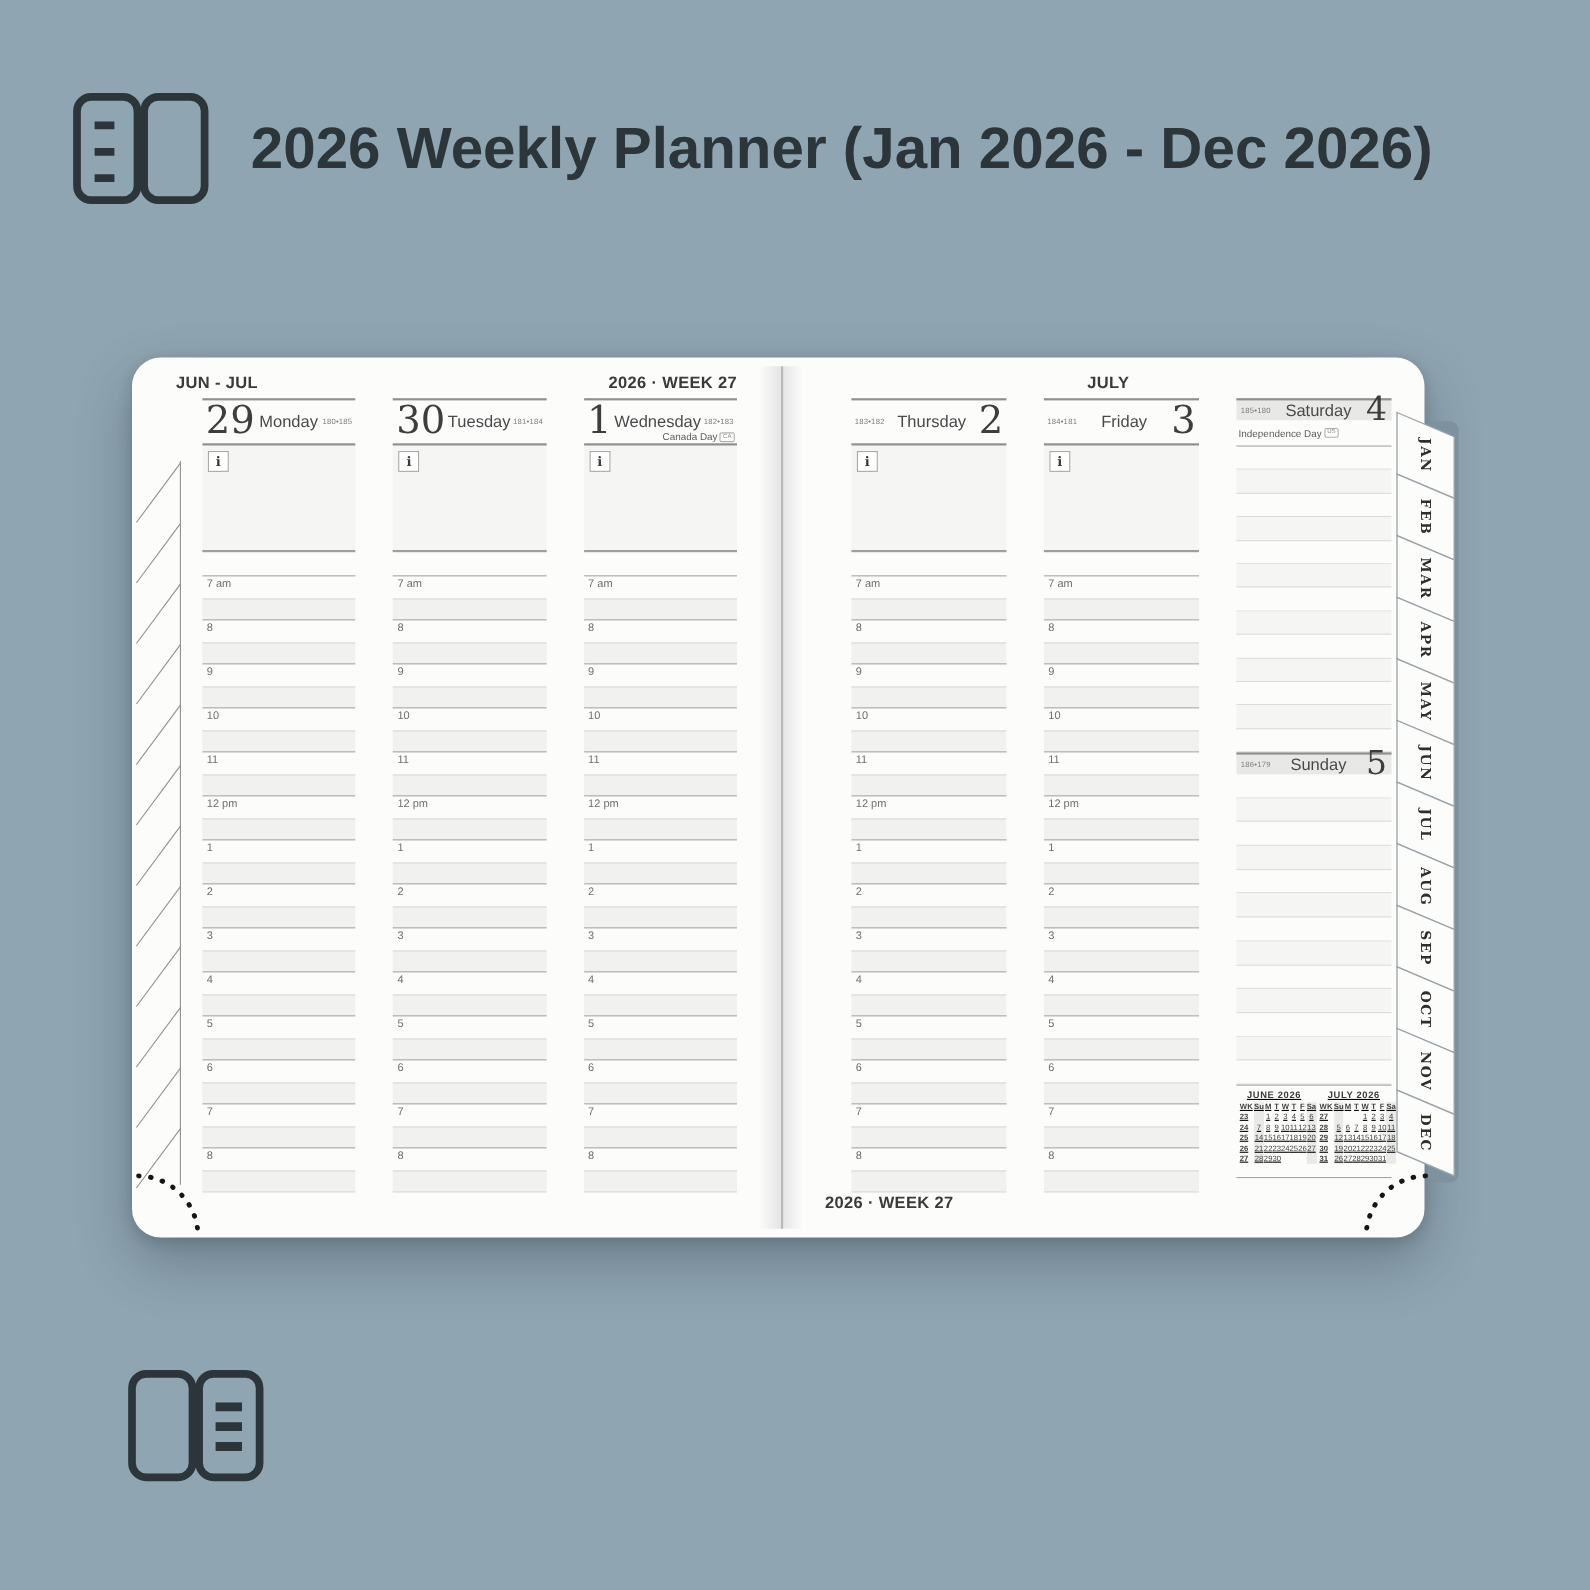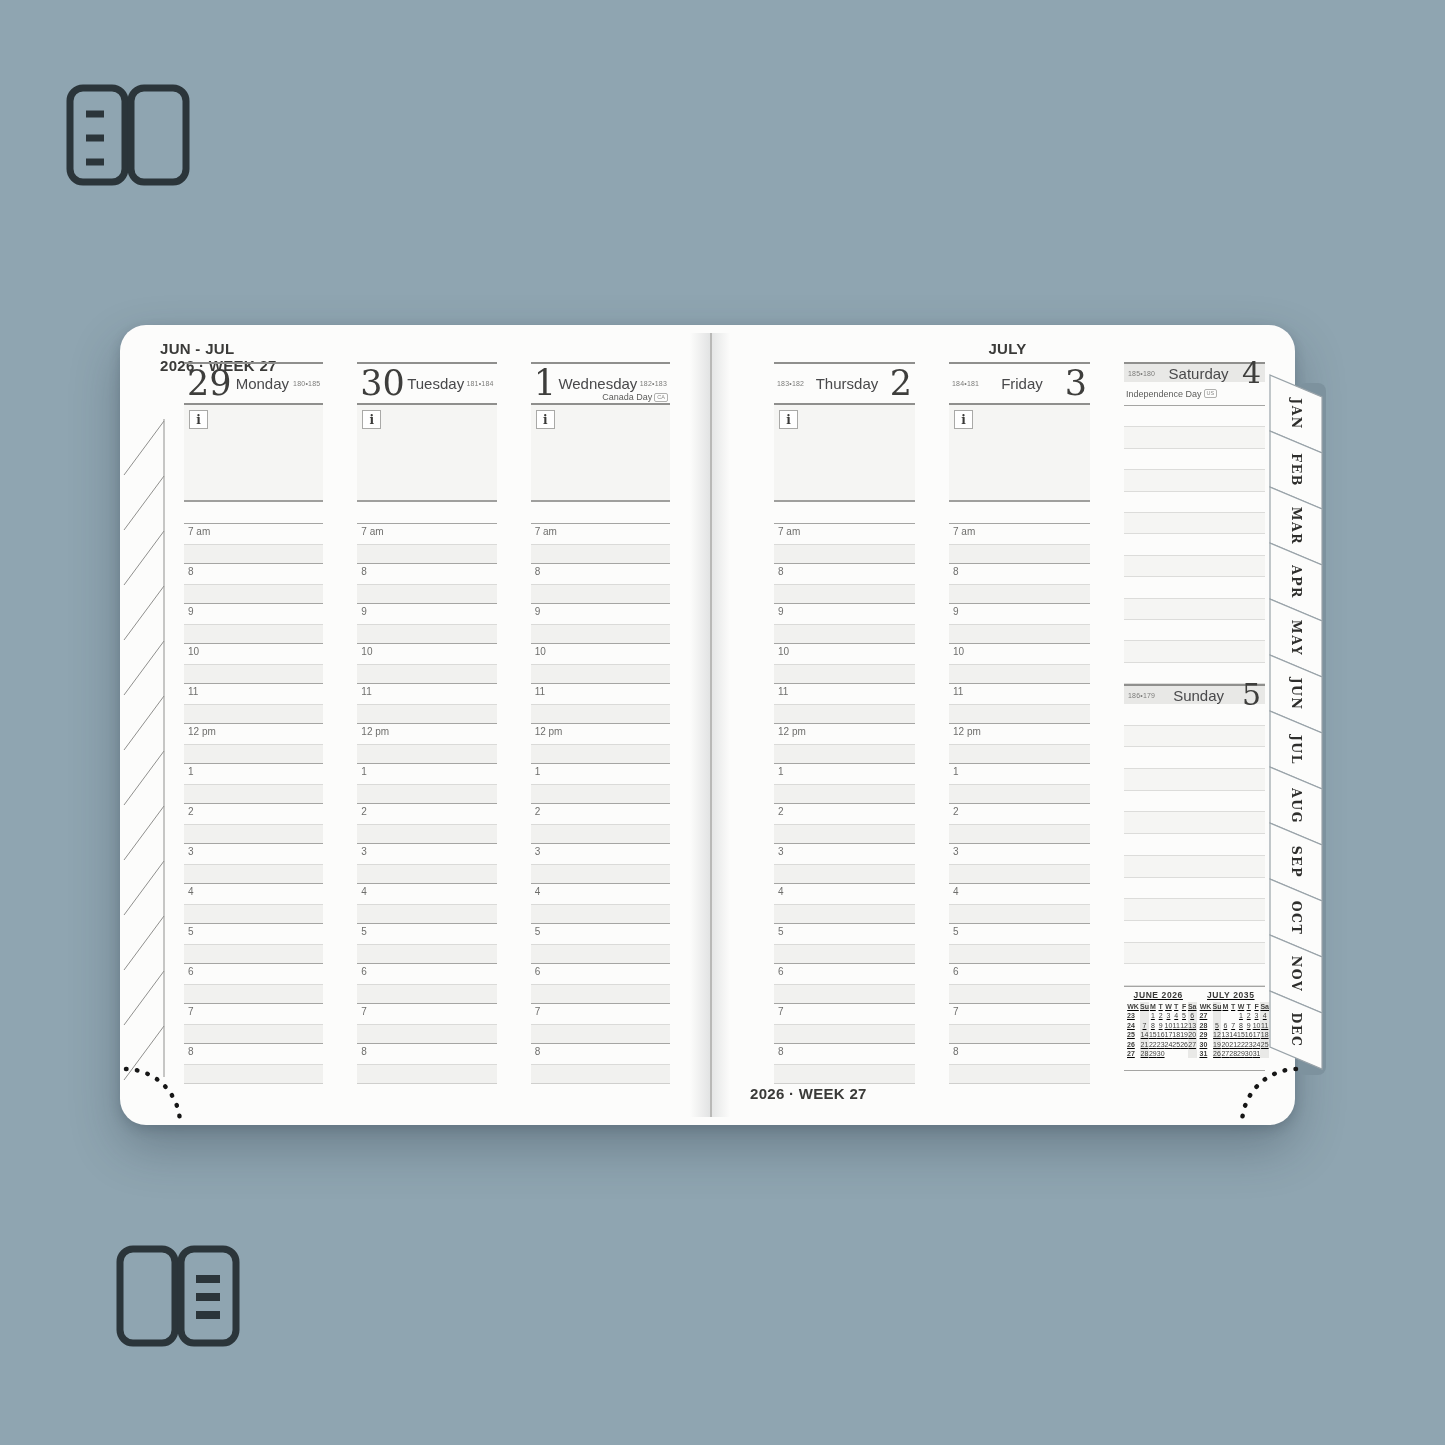--- a/index.html
+++ b/index.html
@@ -19,21 +19,21 @@
   .planner{
     position:absolute;left:120px;top:325px;width:1175px;height:800px;
     background:#fcfcfb;border-radius:26px;
     box-shadow:0 22px 50px rgba(25,40,52,.30),0 4px 12px rgba(25,40,52,.18);
   }
   .cover-strip{position:absolute;left:1178px;top:58px;width:28px;height:692px;background:#7d929e;border-radius:8px;}
   .spine{position:absolute;left:570px;top:8px;width:40px;height:784px;
     background:linear-gradient(to right,rgba(0,0,0,0) 0%,rgba(80,88,94,.15) 50%,rgba(0,0,0,0) 100%);}
   .spine::after{content:"";position:absolute;left:50%;top:0;bottom:0;width:1.5px;background:#b9b9b7;}
 
-  .phead{position:absolute;top:15px;font-size:15px;font-weight:700;color:#3a3a38;letter-spacing:.3px;flex-direction:column;}
+  .phead{position:absolute;top:15px;font-size:15px;font-weight:700;color:#3a3a38;letter-spacing:.3px;}
   .phead-left{left:40px;width:510px;display:flex;justify-content:space-between;}
   .phead-right{left:630px;width:515px;text-align:center;}
   .pfoot{position:absolute;left:630px;top:760px;font-size:15px;font-weight:700;color:#3a3a38;letter-spacing:.3px;}
 
   .days{position:absolute;top:37px;display:flex;gap:10px;}
   #left-days{left:40px;width:510px;height:723px;}
   #right-days{left:630px;width:515px;height:723px;}
   .daycol{flex:1;display:flex;flex-direction:column;position:relative;min-width:0;margin-left:24px;}
 
   
@@ -91,20 +91,21 @@
 <body>
 
 <div class="hero hero-top">
   <svg class="book-icon" width="132" height="106" viewBox="0 0 132 106">
     <rect x="8" y="6" width="55" height="94" rx="13" stroke-width="7"></rect>
     <rect x="69" y="6" width="55" height="94" rx="13" stroke-width="7"></rect>
     <line x1="24" y1="32" x2="42" y2="32" stroke-width="7"></line>
     <line x1="24" y1="56" x2="42" y2="56" stroke-width="7"></line>
     <line x1="24" y1="80" x2="42" y2="80" stroke-width="7"></line>
   </svg>
+  <h1>2026 Weekly Planner (Jan 2026 - Dec 2026)</h1>
 </div>
 
 <div class="planner">
   <div class="cover-strip"></div>
   <svg id="tabs" width="56" height="704" viewBox="0 0 56 704">
       <path d="M0 2 L52 24 L52 80 L0 58 Z" class="tab"></path>
       <text x="26" y="41" transform="rotate(90 26 41)" class="tab-text">JAN</text>
       <path d="M0 58 L52 80 L52 136 L0 114 Z" class="tab"></path>
       <text x="26" y="97" transform="rotate(90 26 97)" class="tab-text">FEB</text>
       <path d="M0 114 L52 136 L52 192 L0 170 Z" class="tab"></path>
@@ -598,21 +599,21 @@
               <div class="cal-cell wkend">28</div>
               <div class="cal-cell">29</div>
               <div class="cal-cell">30</div>
               <div class="cal-cell"></div>
               <div class="cal-cell"></div>
               <div class="cal-cell"></div>
               <div class="cal-cell wkend"></div>
             </div>
           </div>
           <div class="cal">
-            <div class="cal-title">JULY 2035</div>
+            <div class="cal-title">JULY 2026</div>
             <div class="cal-grid">
               <div class="cal-cell head">WK</div>
               <div class="cal-cell head wkend">Su</div>
               <div class="cal-cell head">M</div>
               <div class="cal-cell head">T</div>
               <div class="cal-cell head">W</div>
               <div class="cal-cell head">T</div>
               <div class="cal-cell head">F</div>
               <div class="cal-cell head wkend">Sa</div>
               <div class="cal-cell wknum">27</div>

